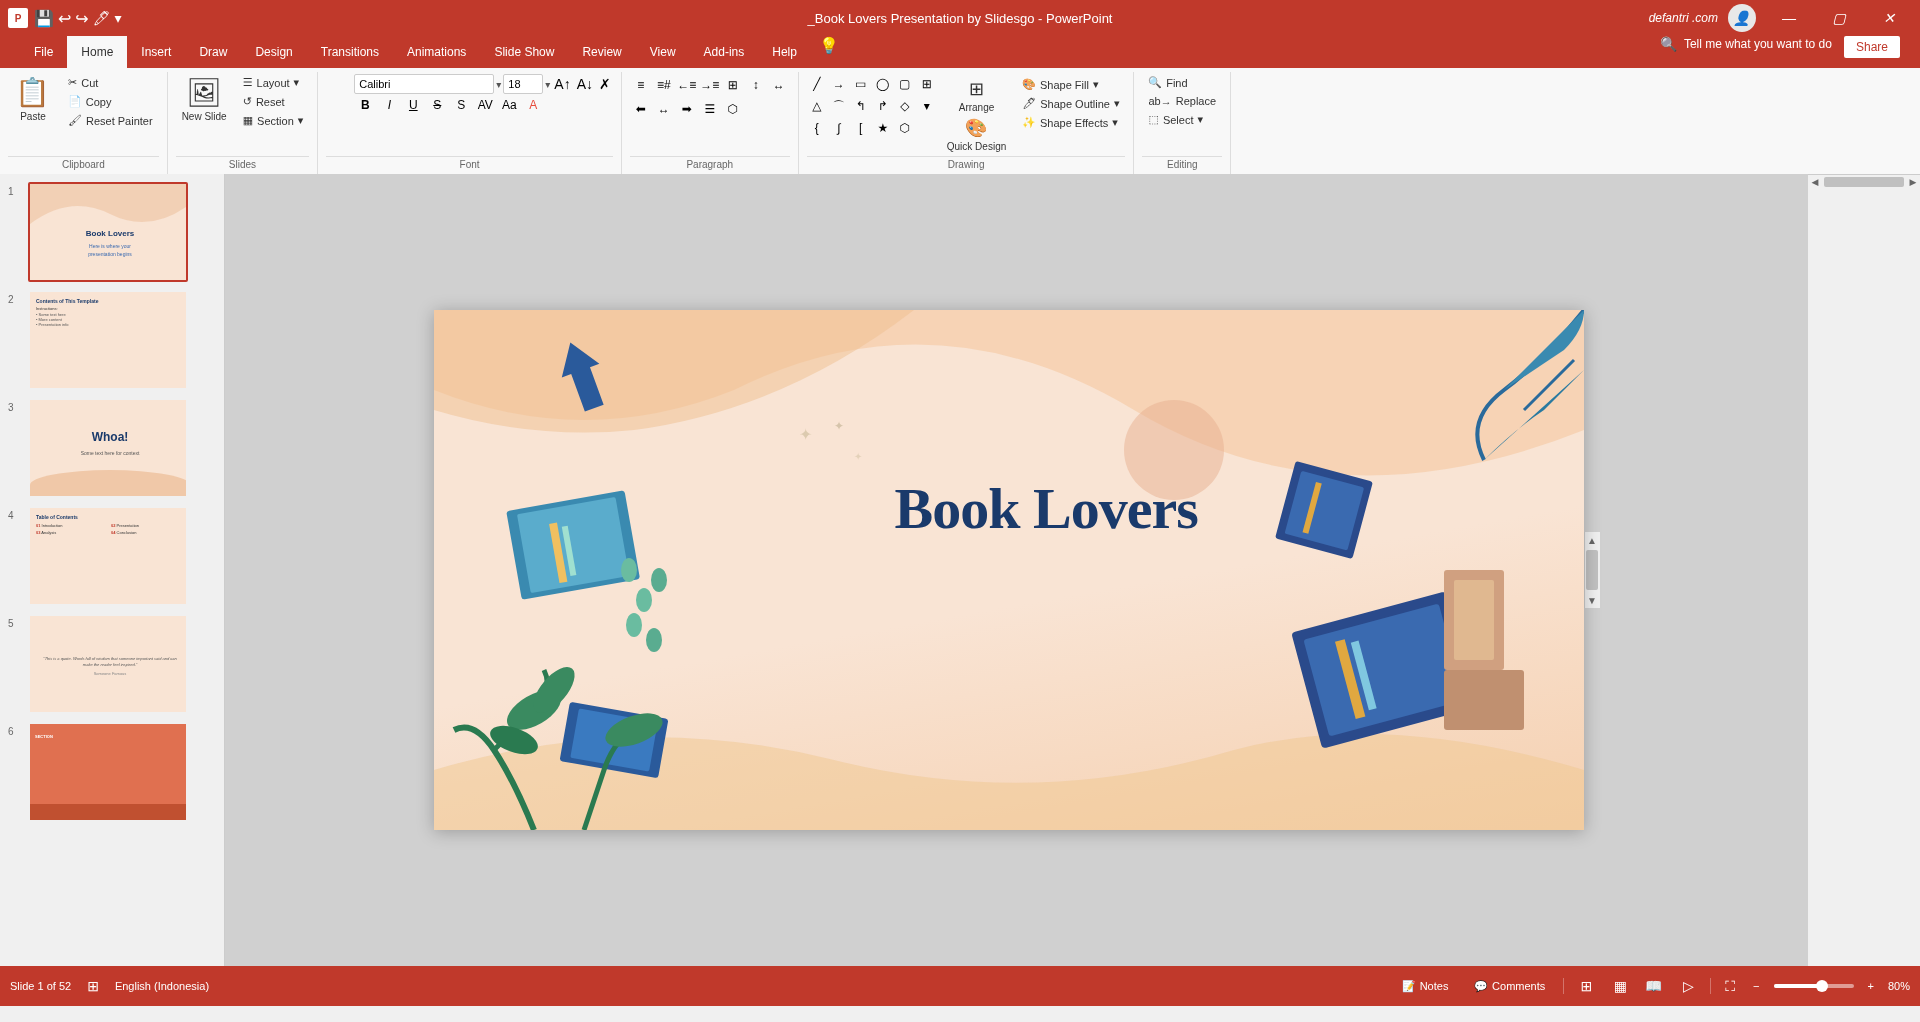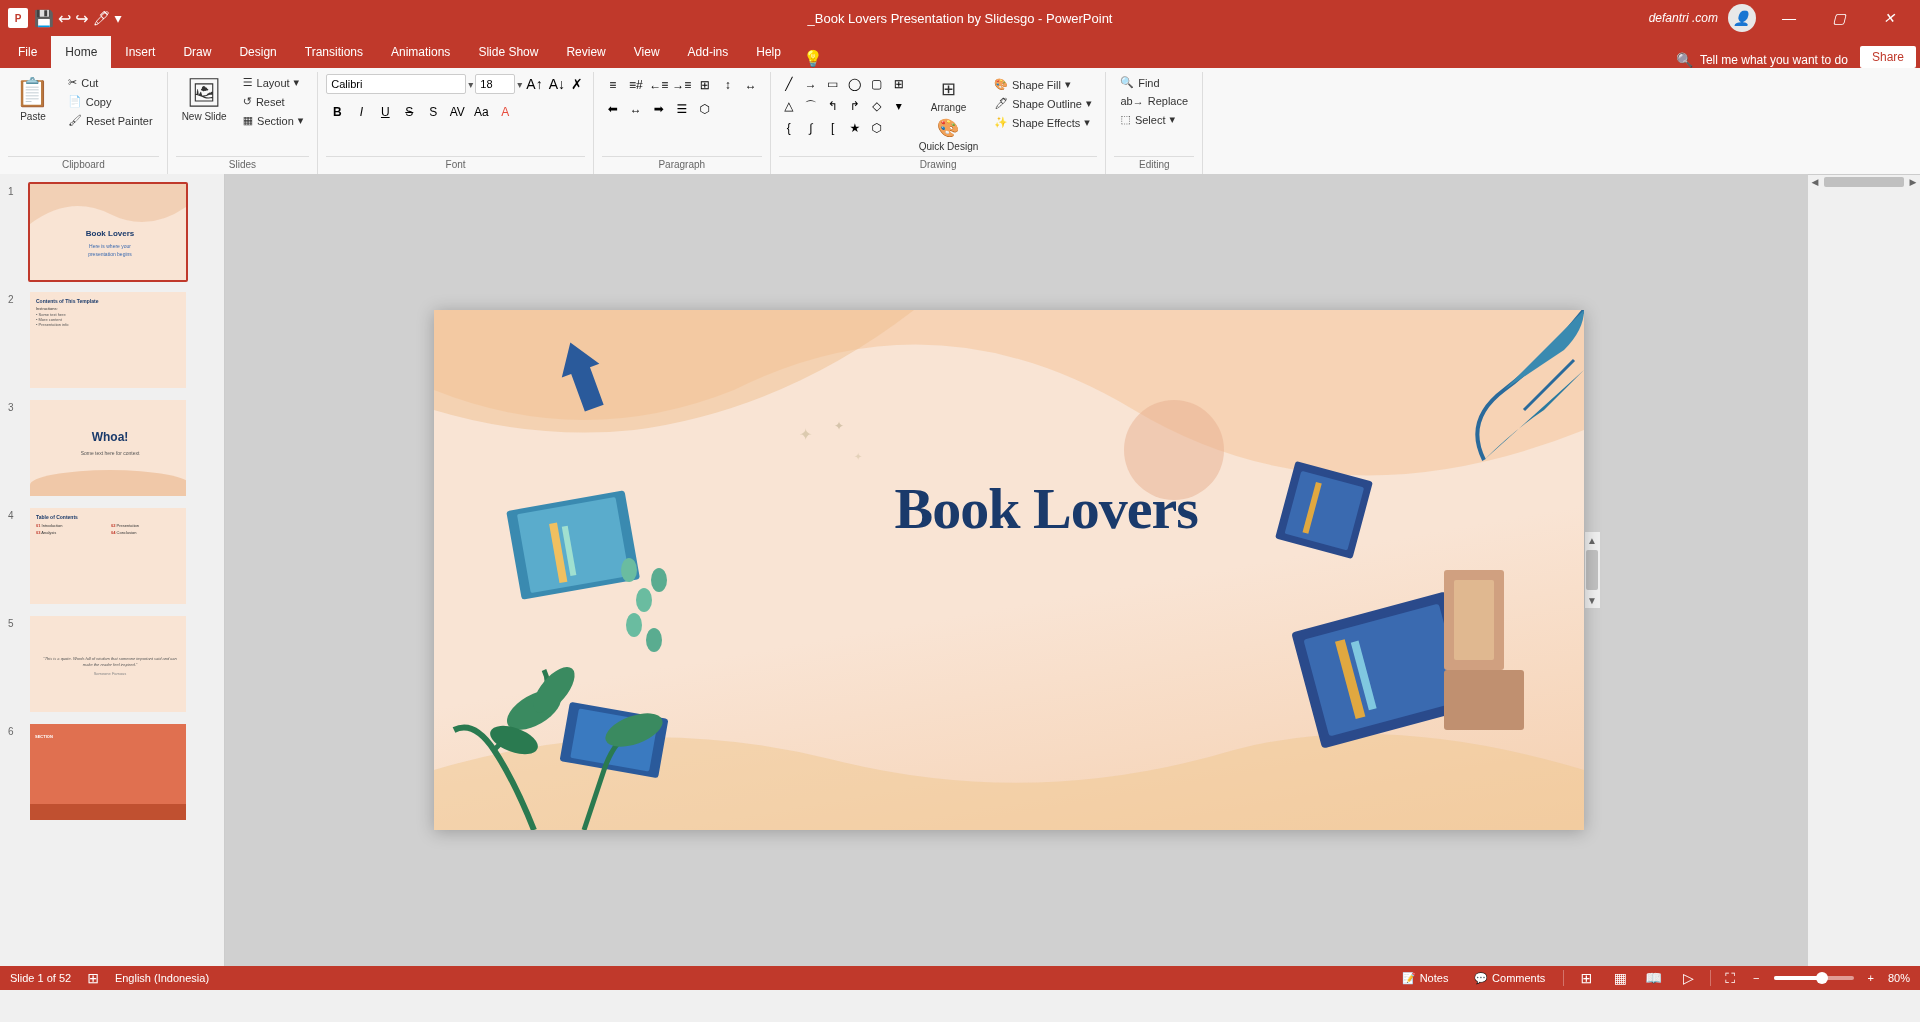--- a/index.html
+++ b/index.html
@@ -57,24 +57,24 @@
     }
     .quick-access {
       display: flex;
       align-items: center;
       gap: 4px;
       color: white;
       font-size: 14px;
     }
     #ribbon-tabs {
       display: flex;
-      align-items: flex-end;
+      align-items: flex-start;
       background: #c0392b;
       height: 32px;
-      padding: 0 4px;
+      padding: 0 20px;
     }
     .ribbon-tab {
       padding: 0 14px;
       height: 32px;
       display: flex;
       align-items: center;
       color: white;
       font-size: 12px;
       cursor: pointer;
     }
@@ -209,21 +209,21 @@
       width: 1150px;
       height: 520px;
       background: #f9e4d4;
       position: relative;
       overflow: hidden;
       box-shadow: 0 2px 16px rgba(0,0,0,0.25);
     }
 
     
     #status-bar {
-      height: 24px;
+      height: 40px;
       background: #c0392b;
       display: flex;
       align-items: center;
       padding: 0 10px;
       color: white;
       font-size: 11px;
       gap: 16px;
     }
     .status-right {
       margin-left: auto;
@@ -251,21 +251,22 @@
       align-items: center;
       padding: 0 16px;
       font-size: 13px;
       color: #888;
     }
 
     
     .font-section {
       display: flex;
       flex-direction: column;
-      gap: 7px;
+      gap: 0;
+      margin-left: 28px;
     }
     .font-row {
       display: flex;
       align-items: center;
       gap: 2px;
     }
     .font-input {
       border: 1px solid #ccc;
       border-radius: 2px;
       padding: 1px 4px;

